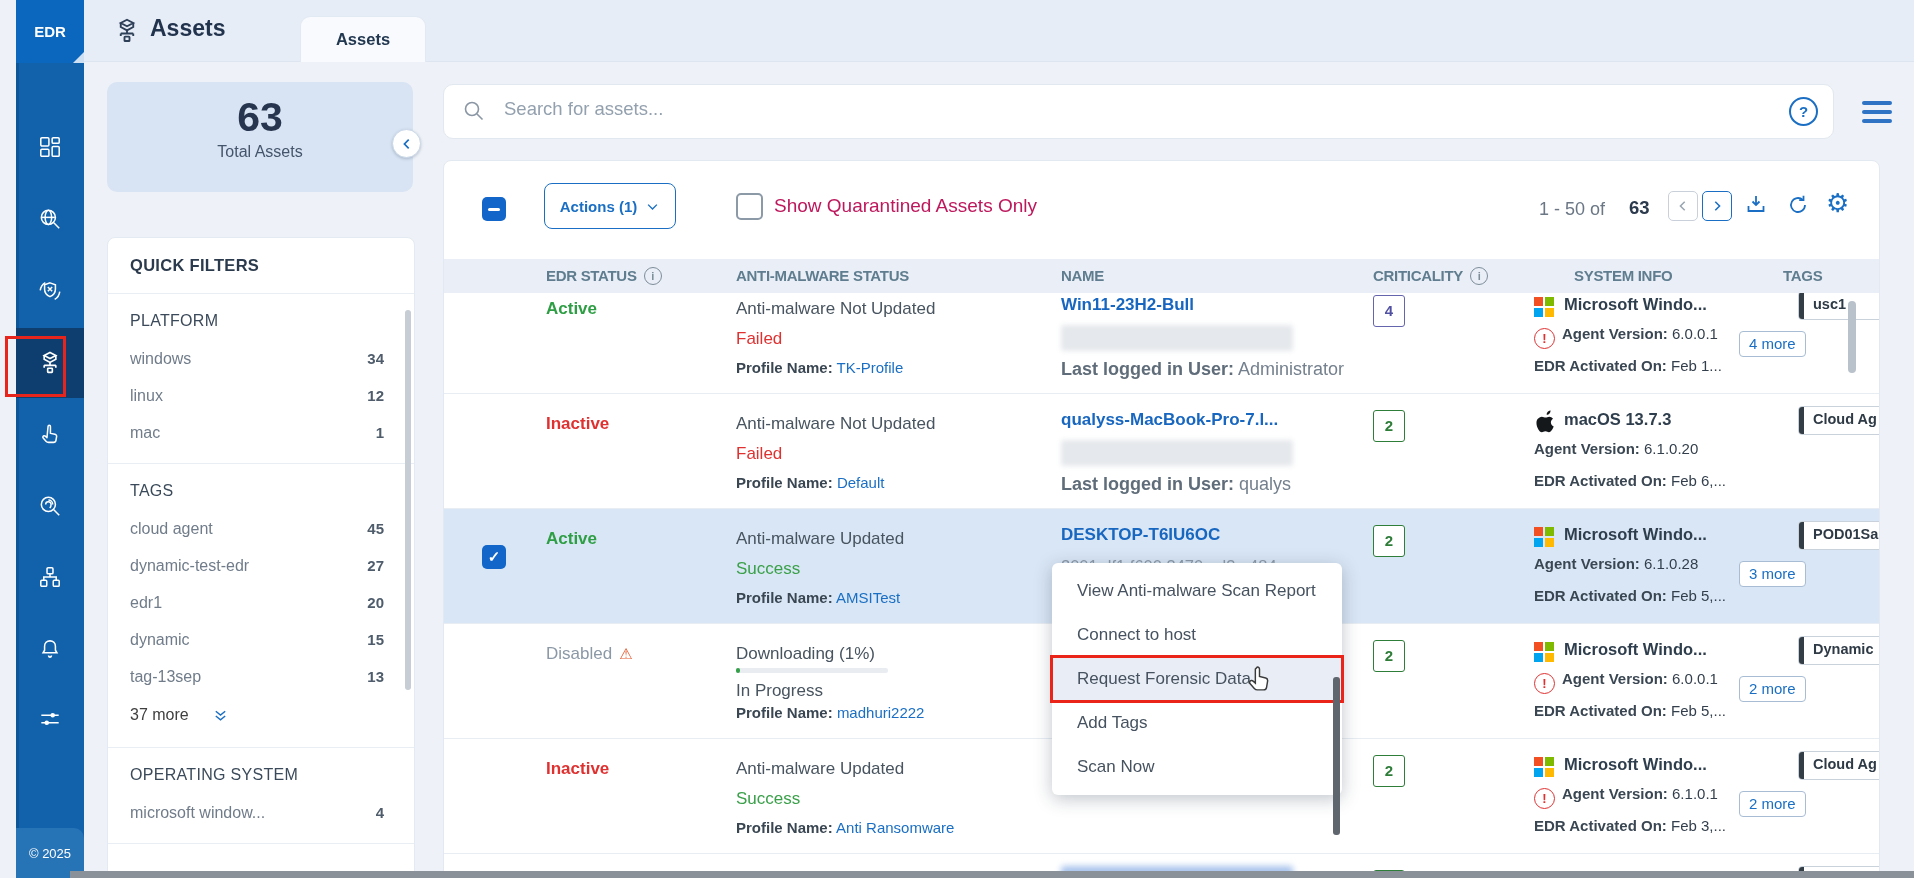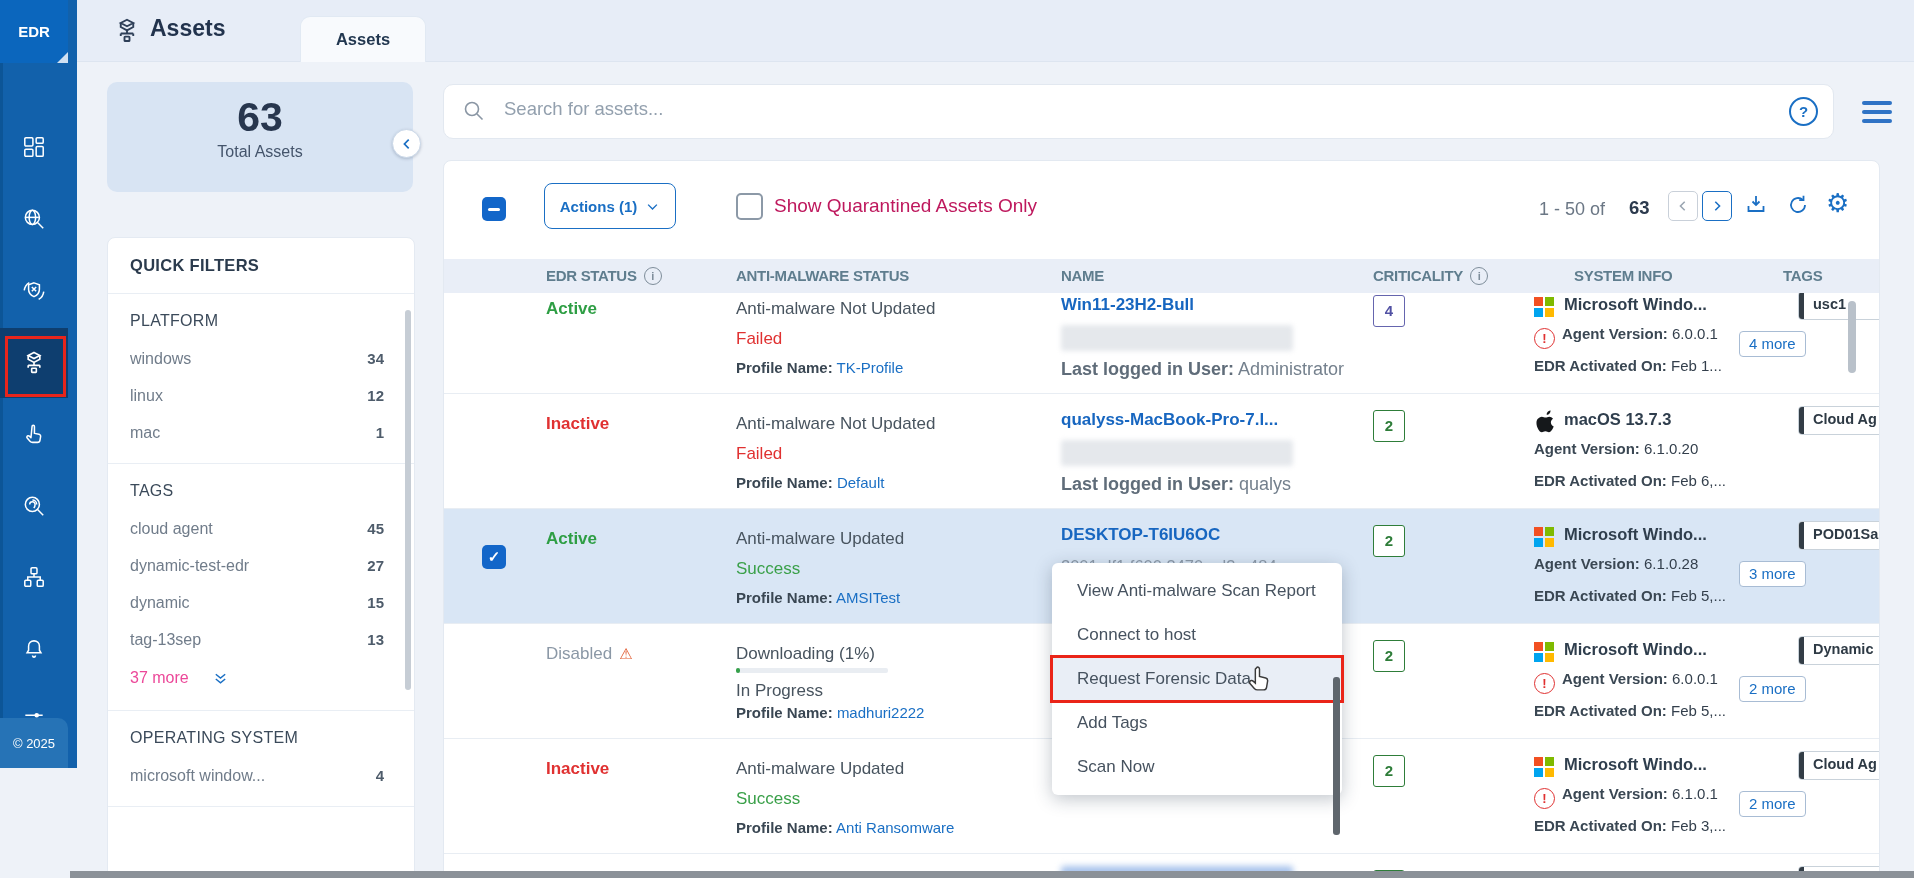--- a/index.html
+++ b/index.html
@@ -1,19 +1,19 @@
 <!DOCTYPE html>
 <html><head>
 <meta charset="utf-8">
 <style>
   html,body{margin:0;padding:0;}
   .canvas{position:relative;width:1914px;height:878px;background:#eef2f8;overflow:hidden;
           font-family:"Liberation Sans",sans-serif;color:#33404e;}
   
-  .sidebar{position:absolute;left:0;top:0;width:68px;height:768px;background:#1261ab;z-index:20;padding-left:9px;}
+  .sidebar{position:absolute;left:16px;top:0;width:68px;height:878px;background:#1261ab;z-index:20;}
   .sidebar .edge{position:absolute;left:0;top:0;width:3px;height:100%;background:#0c5597;}
   .edr-tile{position:absolute;left:0;top:0;width:68px;height:63px;background:#0b66bd;display:flex;
             align-items:center;justify-content:center;color:#fff;font-weight:700;font-size:15px;cursor:pointer;}
   .edr-tile .fold{position:absolute;right:0;bottom:0;width:0;height:0;border-left:11px solid transparent;border-bottom:11px solid #cfe0f2;}
   .sb-item{position:absolute;left:0;width:68px;height:58px;display:flex;align-items:center;justify-content:center;cursor:pointer;}
   .sb-sel-bg{position:absolute;left:0;top:328px;width:68px;height:70px;background:#0e3e6f;}
   .sb-redbox{position:absolute;left:5px;top:336px;width:55px;height:55px;border:3px solid #e8251c;z-index:46;}
   .copyright{position:absolute;left:0;bottom:0;width:68px;height:50px;background:#2673b6;color:#fff;
              font-size:13px;display:flex;align-items:center;justify-content:center;border-top-right-radius:10px;}
   
@@ -29,21 +29,21 @@
   .collapse-btn{position:absolute;left:392px;top:129px;width:27px;height:27px;border-radius:50%;background:#fff;
                 border:1px solid #c9d7e8;box-shadow:0 1px 3px rgba(40,60,90,.25);display:flex;align-items:center;justify-content:center;cursor:pointer;z-index:5;}
   
   .filters{position:absolute;left:107px;top:237px;width:306px;height:660px;background:#fff;border:1px solid #e4eaf2;border-radius:8px;}
   .fhead{height:55px;line-height:55px;padding-left:22px;font-size:16.5px;font-weight:700;color:#2b3b4d;border-bottom:1px solid #e9eef4;letter-spacing:.3px;}
   .fsection{padding:14px 22px 12px 22px;border-bottom:1px solid #e9eef4;}
   .ftitle{font-size:16px;font-weight:400;color:#3b4a5a;margin:4px 0 10px 0;letter-spacing:.3px;}
   .fitem{display:flex;justify-content:space-between;align-items:center;height:37px;cursor:pointer;}
   .flabel{font-size:16px;color:#707c8a;}
   .fcount{font-size:15px;font-weight:700;color:#4e5c6b;padding-right:8px;}
-  .fmore{display:flex;align-items:center;gap:24px;height:40px;color:#ec4899;font-size:16px;cursor:pointer;}
+  .fmore{display:flex;align-items:center;gap:24px;height:40px;color:#404040;font-size:16px;cursor:pointer;}
   .fscroll{position:absolute;right:3px;top:72px;width:6px;height:380px;background:#c6cdd5;border-radius:3px;}
   
   .searchbar{position:absolute;left:443px;top:84px;width:1389px;height:53px;background:#fff;border:1px solid #e2e8f0;border-radius:10px;}
   .searchbar input{position:absolute;left:58px;top:12px;width:1200px;border:none;outline:none;background:transparent;
                    font-family:"Liberation Sans",sans-serif;font-size:18.5px;color:#4a5663;}
   .searchbar input::placeholder{color:#93a0ae;}
   .s-ico{position:absolute;left:18px;top:14px;}
   .help-circ{position:absolute;left:1345px;top:12px;width:25px;height:25px;border:2px solid #1a6fc4;border-radius:50%;
              color:#1a6fc4;font-weight:700;font-size:15px;display:flex;align-items:center;justify-content:center;cursor:pointer;}
   .hamburger{position:absolute;left:1862px;top:101px;width:30px;cursor:pointer;}
@@ -252,20 +252,24 @@
           <div class="ftitle">TAGS</div>
           <div class="fitem">
             <span class="flabel">cloud agent</span>
             <span class="fcount">45</span>
           </div>
           <div class="fitem">
             <span class="flabel">dynamic-test-edr</span>
             <span class="fcount">27</span>
           </div>
           <div class="fitem">
+            <span class="flabel">edr1</span>
+            <span class="fcount">20</span>
+          </div>
+          <div class="fitem">
             <span class="flabel">dynamic</span>
             <span class="fcount">15</span>
           </div>
           <div class="fitem">
             <span class="flabel">tag-13sep</span>
             <span class="fcount">13</span>
           </div>
           <div class="fmore">
             <span>37 more</span>
             <svg width="15" height="15" viewBox="0 0 16 16" fill="none" stroke="#1a6fc4" stroke-width="1.6">

